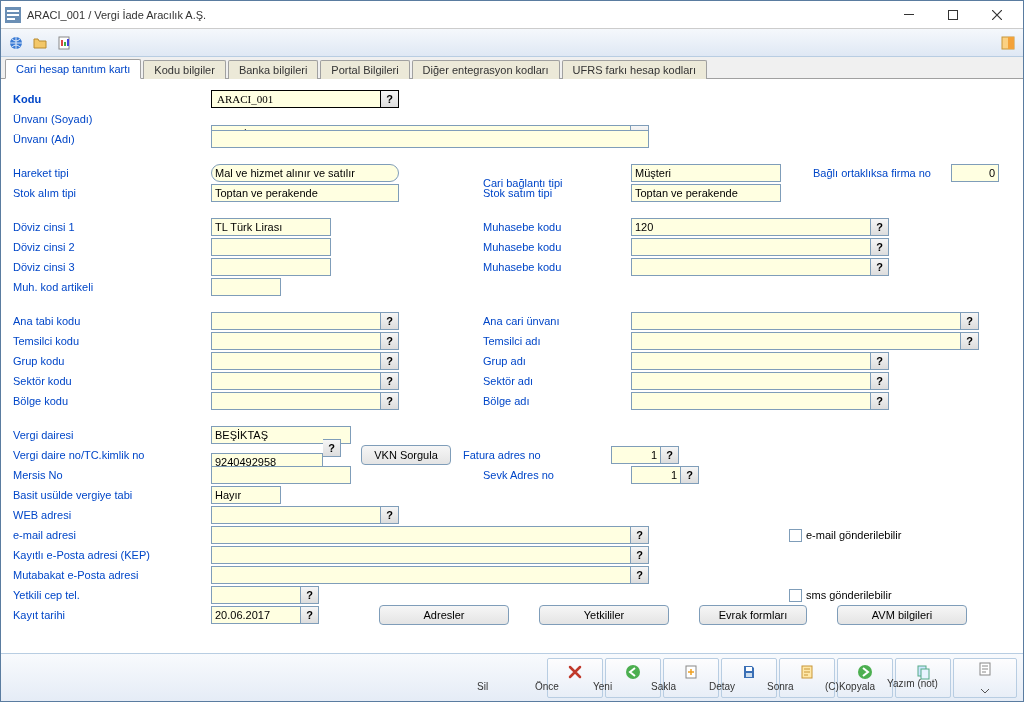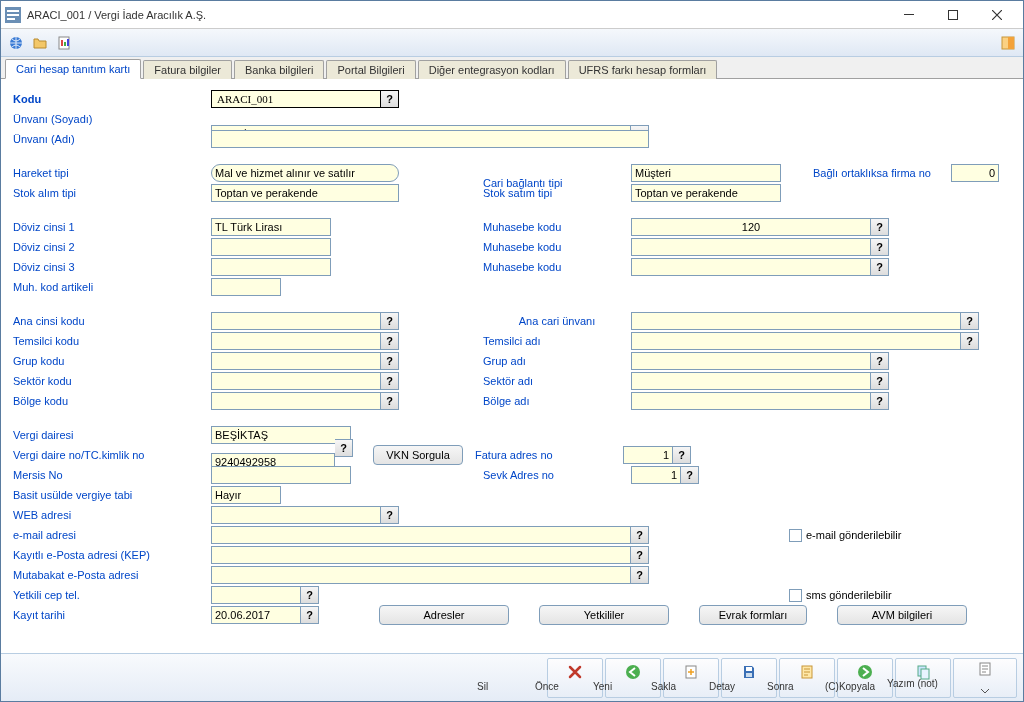--- a/index.html
+++ b/index.html
@@ -83,25 +83,25 @@
     <div class="tb">
         <svg width="16" height="16" viewBox="0 0 16 16">
           <rect x="2" y="2" width="12" height="12" fill="#fbd183" stroke="#c89638"></rect>
           <rect x="8" y="2" width="6" height="12" fill="#f3a23a"></rect>
         </svg>
       </div>
   </div>
 
   <div class="tabs">
     <div class="tab active">Cari hesap tanıtım kartı</div>
-    <div class="tab">Fatura bilgiler</div>
+    <div class="tab">Kodu bilgiler</div>
     <div class="tab">Banka bilgileri</div>
     <div class="tab">Portal Bilgileri</div>
     <div class="tab">Diğer entegrasyon kodları</div>
-    <div class="tab">UFRS farkı hesap formları</div>
+    <div class="tab">UFRS farkı hesap kodları</div>
   </div>
 
   <div class="body">
 
     <div class="row">
       <div class="lbl bold">Kodu</div>
       <div style="display:flex;">
         <div class="fld" style="width:170px;border:1px solid #000;">
             <input value="ARACI_001" style="">
           </div>
@@ -160,21 +160,21 @@
     <div class="sp"></div>
 
     <div class="row">
       <div class="lbl">Döviz cinsi 1</div>
       <div class="fld" style="width:120px;">
           <span>TL  Türk Lirası</span>
         </div>
       <div style="width:150px;"></div>
       <div class="lbl" style="width:150px;">Muhasebe kodu</div>
       <div style="display:flex;">
-          <div class="fld" style="width:240px;justify-content:center;">
+          <div class="fld" style="width:240px;">
             <span>120</span>
           </div>
           <div class="qbtn">?</div>
         </div>
     </div>
     <div class="row">
       <div class="lbl">Döviz cinsi 2</div>
       <div class="fld" style="width:120px;"></div>
       <div style="width:150px;"></div>
       <div class="lbl" style="width:150px;">Muhasebe kodu</div>
@@ -194,27 +194,27 @@
         </div>
     </div>
     <div class="row">
       <div class="lbl">Muh. kod artikeli</div>
       <div class="fld" style="width:70px;"></div>
     </div>
 
     <div class="sp"></div>
 
     <div class="row">
-      <div class="lbl">Ana cinsi kodu</div>
-      <div style="display:flex;">
-          <div class="fld" style="width:170px;"></div>
-          <div class="qbtn">?</div>
-        </div>
-      <div style="width:82px;"></div>
-      <div class="lbl" style="width:150px;text-align:center;">Ana cari ünvanı</div>
+      <div class="lbl">Ana tabi kodu</div>
+      <div style="display:flex;">
+          <div class="fld" style="width:170px;"></div>
+          <div class="qbtn">?</div>
+        </div>
+      <div style="width:82px;"></div>
+      <div class="lbl" style="width:150px;">Ana cari ünvanı</div>
       <div style="display:flex;">
           <div class="fld" style="width:330px;"></div>
           <div class="qbtn">?</div>
         </div>
     </div>
     <div class="row">
       <div class="lbl">Temsilci kodu</div>
       <div style="display:flex;">
           <div class="fld" style="width:170px;"></div>
           <div class="qbtn">?</div>
@@ -270,21 +270,21 @@
 
     <div class="row">
       <div class="lbl">Vergi dairesi</div>
       <div class="fld" style="width:140px;">
           <span>BEŞİKTAŞ</span>
         </div>
     </div>
     <div class="row">
       <div class="lbl">Vergi daire no/TC.kimlik no</div>
       <div style="display:flex;">
-          <div class="fld" style="width:124px;margin-top:14px;">
+          <div class="fld" style="width:112px;margin-top:14px;">
             <span>9240492958</span>
           </div>
           <div class="qbtn">?</div>
         </div>
       <div style="width:20px;"></div>
       <div class="btn" style="width:90px;">VKN Sorgula</div>
       <div style="width:10px;"></div>
       <div class="lbl" style="width:150px;">Fatura adres no</div>
       <div style="display:flex;">
           <div class="fld" style="width:50px;justify-content:flex-end;">

